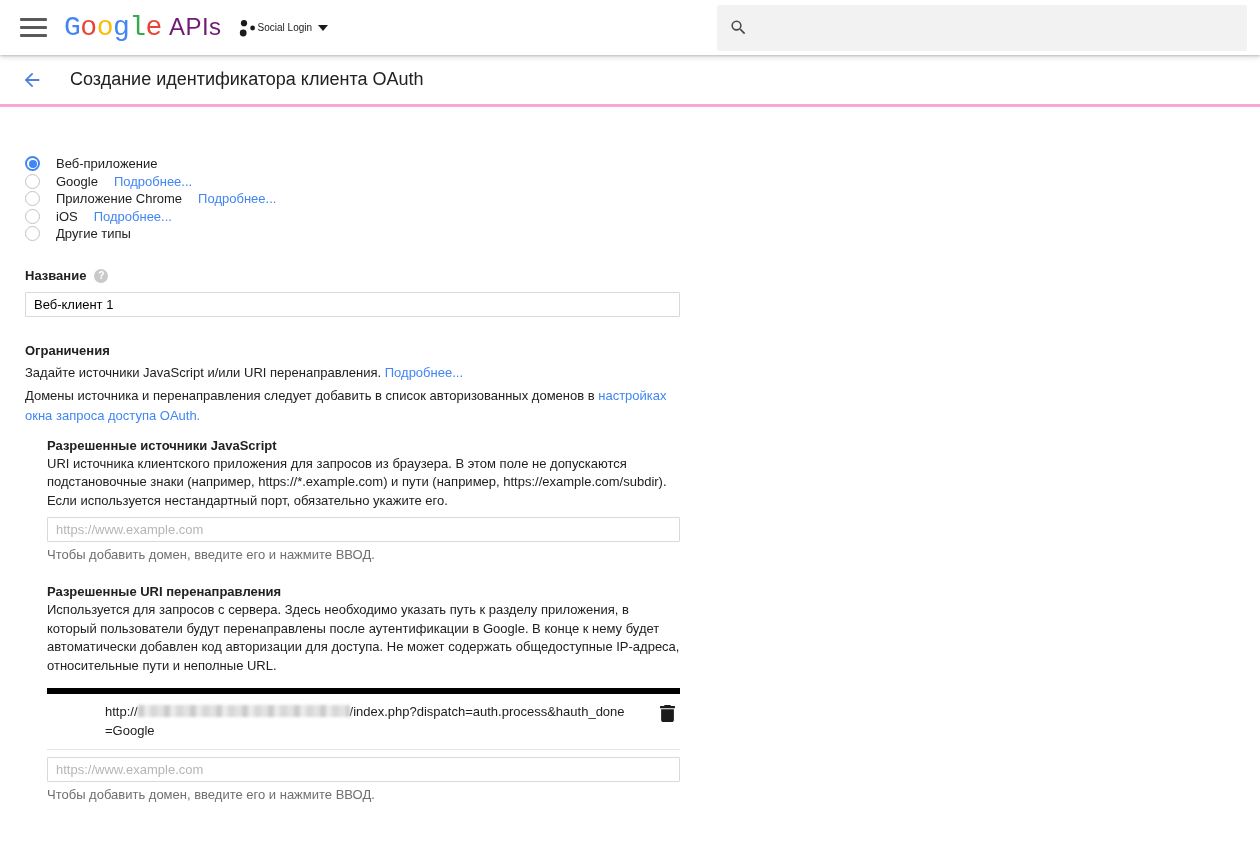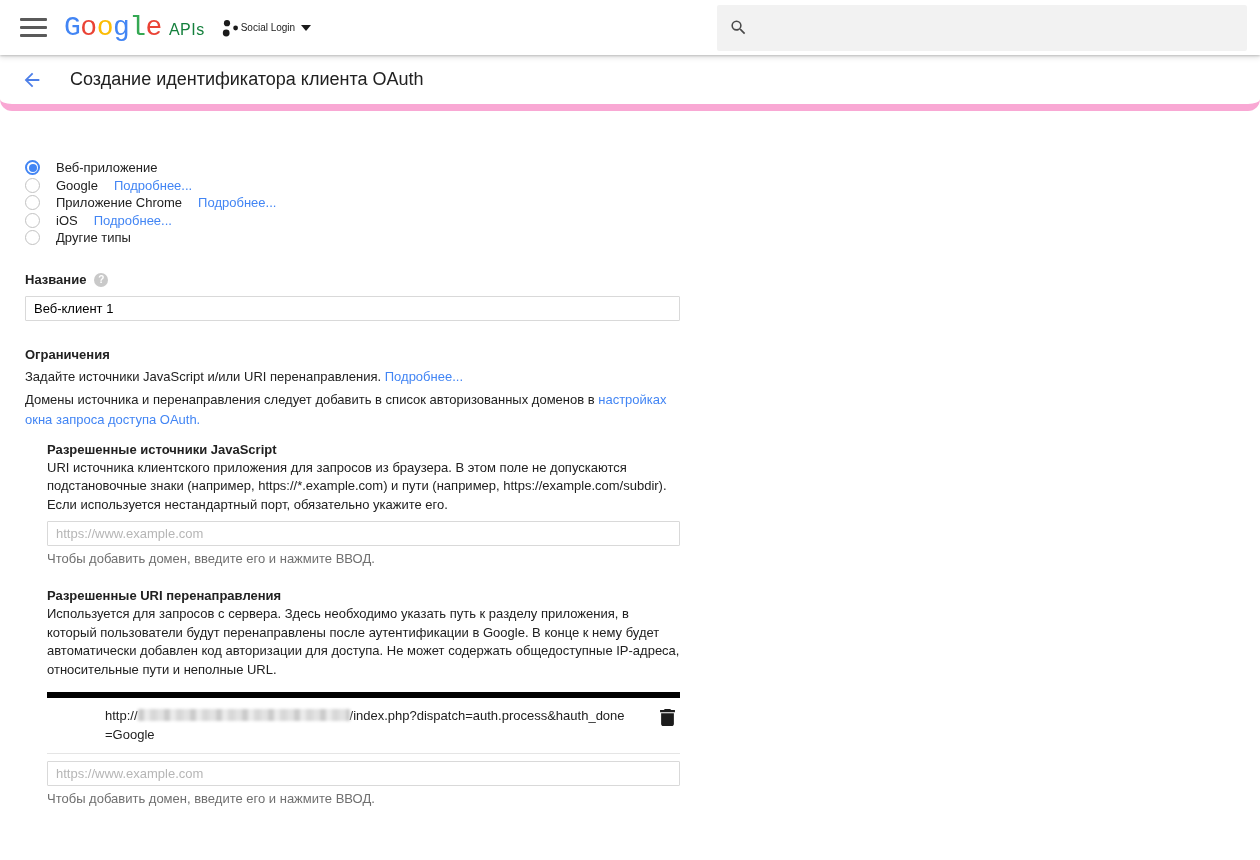--- a/index.html
+++ b/index.html
@@ -7,32 +7,32 @@
   a{color:#4285f4;text-decoration:none;cursor:pointer;}
 
   
   .appbar{display:flex;align-items:center;height:55px;background:#fff;padding-left:20px;
     position:relative;z-index:10;box-shadow:0 1px 2px rgba(0,0,0,.18),0 2px 6px rgba(0,0,0,.14);}
   .hamburger{width:27px;display:flex;flex-direction:column;gap:5px;cursor:pointer;margin-right:17px;padding:4px 0;}
   .hamburger span{height:3px;background:#5a5a5a;border-radius:1px;}
   .logo{display:flex;align-items:baseline;margin-right:16px;cursor:pointer;}
   .logo-word{font-size:28px;font-weight:500;letter-spacing:-.5px;font-family:Liberation Mono, monospace;}
   .g-blue{color:#4285F4}.g-red{color:#EA4335}.g-yellow{color:#FBBC05}.g-green{color:#34A853}
-  .logo-apis{font-size:16px;color:#15803d;margin-left:7px;letter-spacing:.5px;}
+  .logo-apis{font-size:24px;color:#701a75;margin-left:7px;letter-spacing:.5px;}
   .project-selector{display:flex;align-items:center;gap:0;font-size:10px;cursor:pointer;color:#212121;}
   .caret{width:0;height:0;border-left:5px solid transparent;border-right:5px solid transparent;
     border-top:6px solid #1b1b1b;margin-left:6px;}
   .searchbox{margin-left:auto;margin-right:13px;width:506px;height:46px;background:#f2f2f2;
     border-radius:2px;display:flex;align-items:center;padding:0 12px;gap:11px;}
   .searchbox input{border:none;background:transparent;outline:none;flex:1;font-size:14px;
     font-family:inherit;color:#212121;}
 
   
   .titlebar{height:49px;display:flex;align-items:center;padding-left:19px;background:#fff;
-    border-bottom:7px solid #f9a8d4;border-radius:12px;}
+    border-bottom:3px solid #f9a8d4;}
   .back-btn{background:none;border:none;padding:2px;cursor:pointer;display:flex;}
   .titlebar h1{font-size:18px;font-weight:400;color:#212121;margin:0 0 0 25px;}
 
   
   .content{padding:46px 0 0 25px;width:655px;}
   .intro{margin:0 0 17px;line-height:18px;}
   .section-label{font-weight:bold;line-height:18px;}
   .radio-group{margin-top:2px;}
   .radio-row{display:flex;align-items:center;gap:16px;padding:1px 0;cursor:pointer;line-height:15.5px;}
   .radio{box-sizing:border-box;width:15px;height:15px;border:1px solid #c2c2c2;border-radius:50%;

